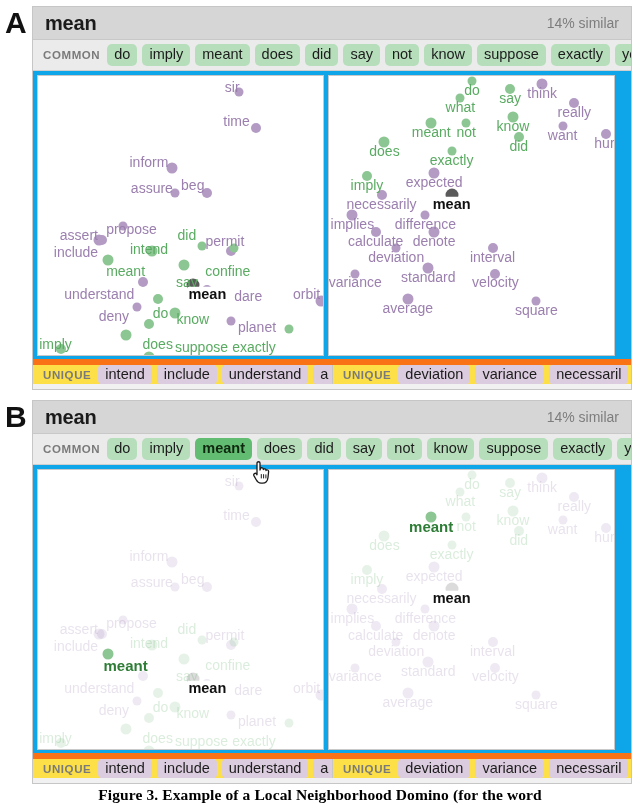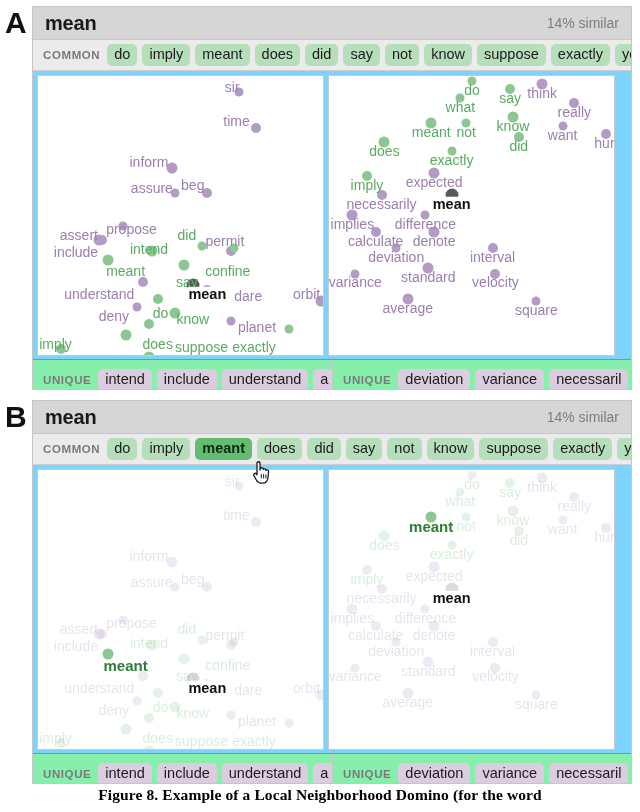--- a/index.html
+++ b/index.html
@@ -42,33 +42,33 @@
   .chip{
     display:inline-block;flex:none;
     font-size:14.5px;color:#1c1c1c;
     padding:3px 7px 4px 7px;margin-right:5px;
     border-radius:5px;line-height:1;
   }
   .chip.green{background:#b6debb;}
   .chip.green.sel{background:#62bd72;color:#10280f;font-weight:bold;}
   .chip.purple{background:#dcccdf;}
   .uniquebar{
-    height:41px;background:#86efac;
+    height:25px;background:#fde047;
     display:flex;align-items:stretch;
     box-sizing:border-box;overflow:hidden;
-    border-top:1px solid #f97316;
+    border-top:6px solid #f97316;
   }
   .uniq-half{
     width:50%;display:flex;align-items:center;
     padding-left:10px;box-sizing:border-box;
     white-space:nowrap;overflow:hidden;
   }
   .uniq-half.right{border-left:1px solid #c6c6c6;}
   .plots{
-    display:flex;background:#7dd3fc;
+    display:flex;background:#0ea5e9;
     padding:4px 16px 3px 4px;box-sizing:border-box;align-items:center;
   }
   .plot{
     position:relative;background:#ffffff;
     border:1px solid #c9c9c9;box-sizing:border-box;
     width:294px;height:281px;overflow:hidden;
   }
   .plot.right{margin-left:4px;}
   .pt{position:absolute;border-radius:50%;transform:translate(-50%,-50%);}
   .lb{
@@ -424,13 +424,13 @@
 </div>
 
 <svg class="cursor" style="left:252px;top:460px;" viewBox="0 0 22 26">
   <path d="M5 3 C5 1.3 8 1.3 8 3 L8 10 L8.6 8.6 C9.1 7 11.7 7.7 11.3 9.4
            L11.3 9.6 C11.9 8.3 14.3 8.9 14 10.5 C14.6 9.4 16.8 9.9 16.6 11.6
            L16 17.5 C15.6 21 13.6 23.2 10.6 23.2 L9 23.2 C6.6 23.2 5.4 22 4.2 19.8
            L1.9 15.6 C1.1 14 3.4 12.4 4.5 14 L5 14.8 Z" fill="#ffffff" stroke="#1a1a1a" stroke-width="1.3" stroke-linejoin="round"></path>
   <path d="M9.3 14.5 L9.3 18 M11.6 14.6 L11.6 18 M13.9 14.8 L13.9 18" stroke="#1a1a1a" stroke-width="1" stroke-linecap="round"></path>
 </svg>
 
-<div class="caption">Figure 8.   Example of a Local Neighborhood Domino (for the word</div>
+<div class="caption">Figure 3.   Example of a Local Neighborhood Domino (for the word</div>
 
 </body></html>

